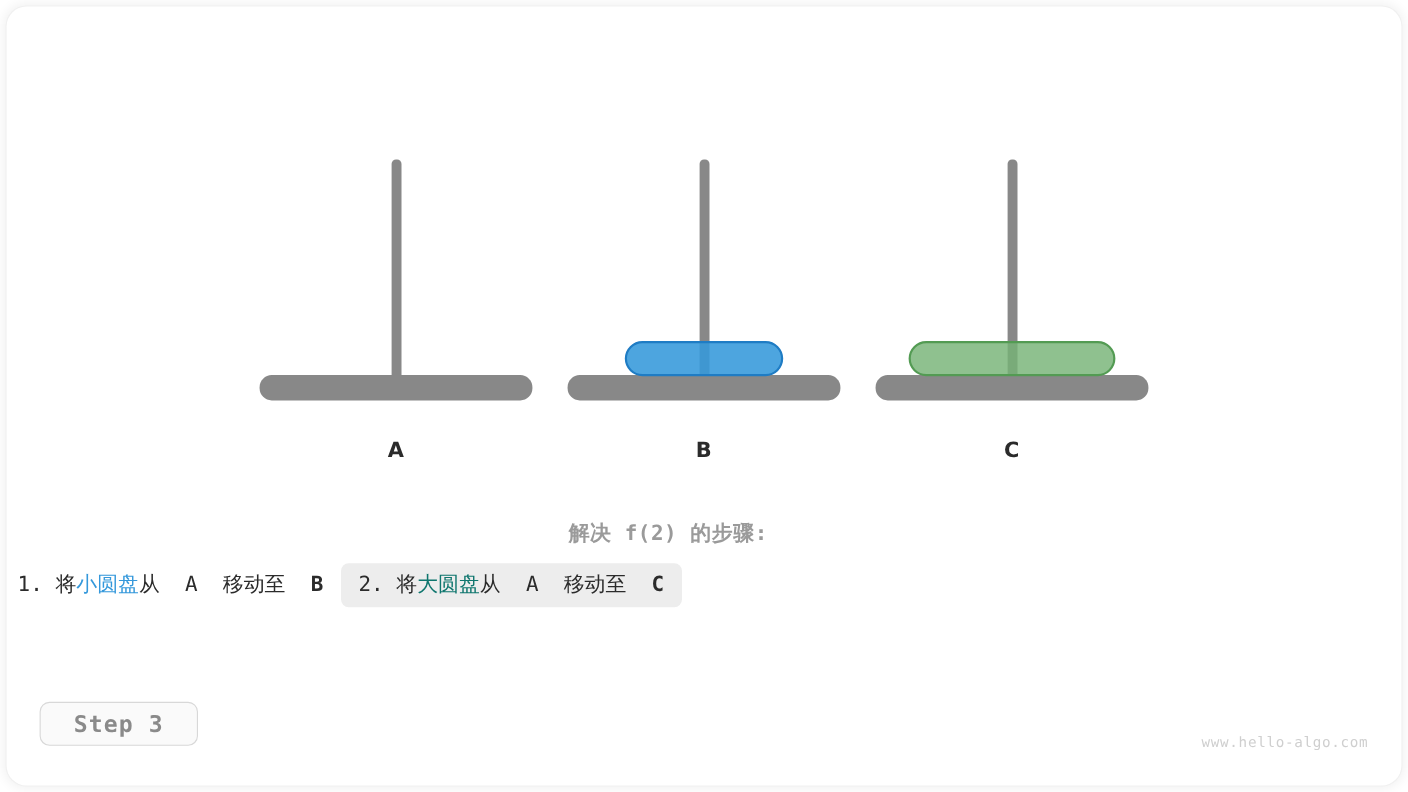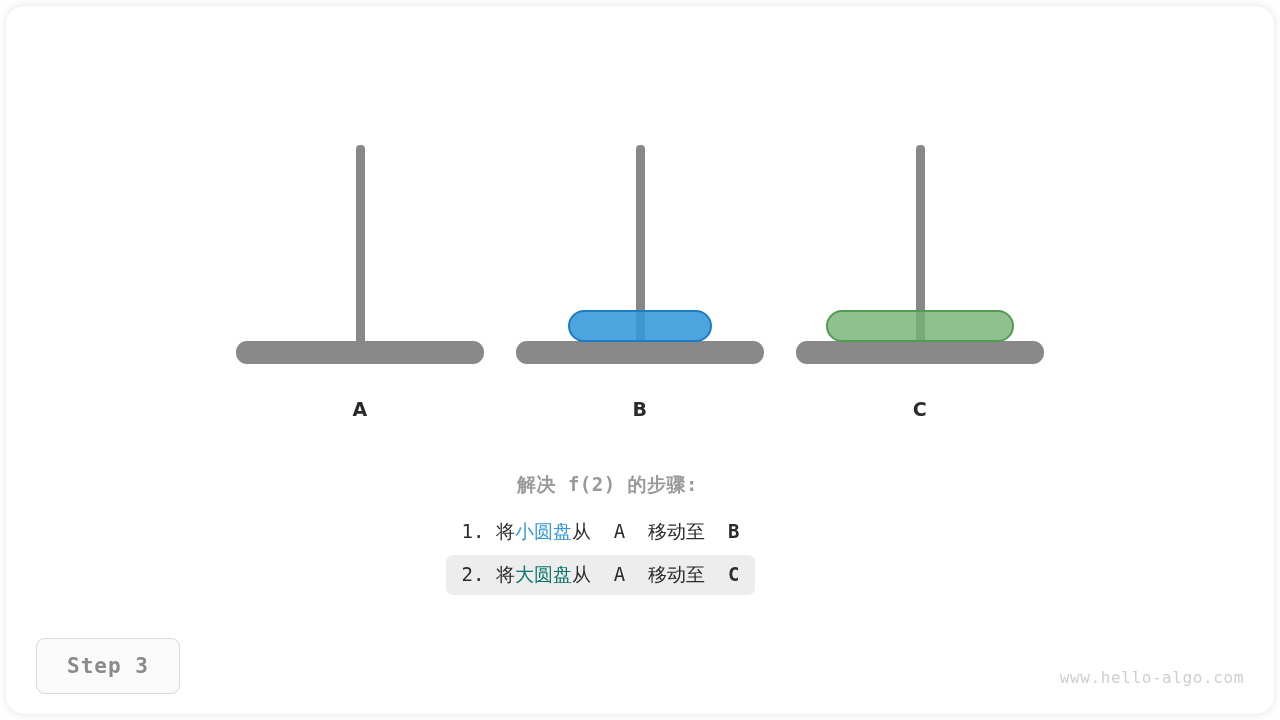--- a/index.html
+++ b/index.html
@@ -111,21 +111,21 @@
     font-weight: bold;
     color: #9a9a9a;
     letter-spacing: 0.5px;
     padding-left: 14px;
   }
   #step-list {
     margin: 14px 0 0 0;
     padding: 0;
     list-style: none;
     display: flex;
-    flex-direction: column;
+    flex-direction: row;
     align-items: center;
   }
   .step-row {
     font-family: "DejaVu Sans Mono", "Liberation Mono", monospace;
     font-size: 19px;
     color: #2b2b2b;
     padding: 8px 16px;
     border-radius: 7px;
     white-space: pre;
     line-height: 1.25;
@@ -136,42 +136,42 @@
   }
   .disk-word-small { color: #3498db; }
   .disk-word-large { color: #0f766e; }
 
   
   #step-badge {
     position: absolute;
     left: 36px;
     top: 638px;
     width: 144px;
-    height: 56px;
+    height: 40px;
     border: 1px solid #d8d8d8;
     border-radius: 9px;
     background: #fafafa;
     display: flex;
     align-items: center;
     justify-content: center;
     font-family: "DejaVu Sans Mono", "Liberation Mono", monospace;
     font-size: 21px;
     font-weight: bold;
     color: #8a8a8a;
     letter-spacing: 1px;
     box-sizing: border-box;
   }
 
   
   #watermark {
     position: absolute;
     right: 36px;
     top: 668px;
     font-family: "DejaVu Sans Mono", "Liberation Mono", monospace;
-    font-size: 16px;
+    font-size: 13px;
     color: #cfcfcf;
     letter-spacing: 0.6px;
   }
 </style>
 </head>
 <body>
 
 <div id="canvas">
 
   <div id="frame"></div>

